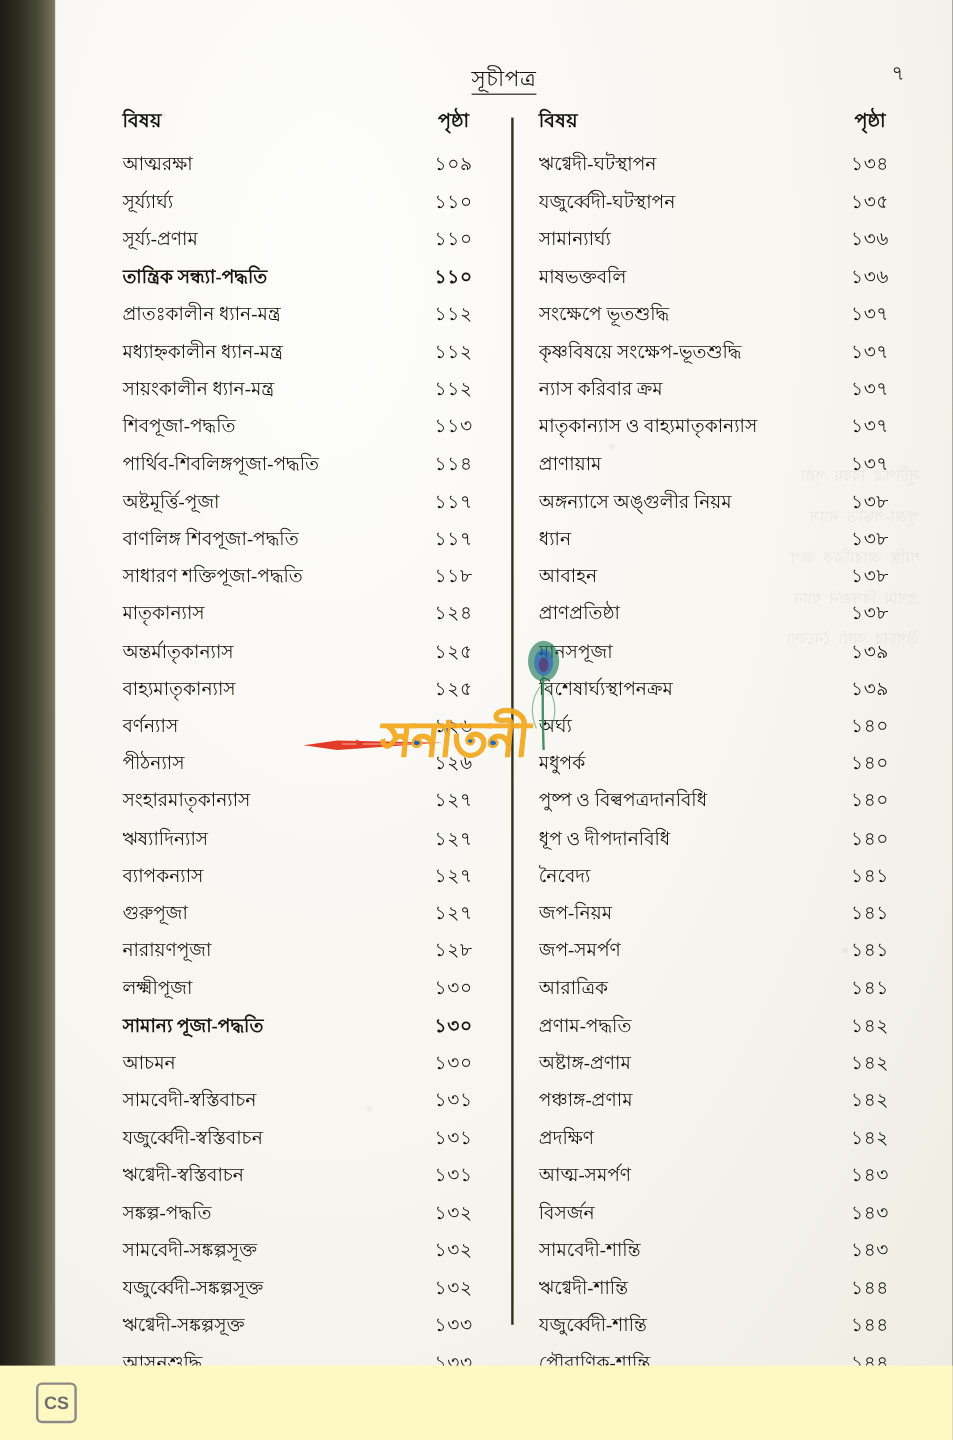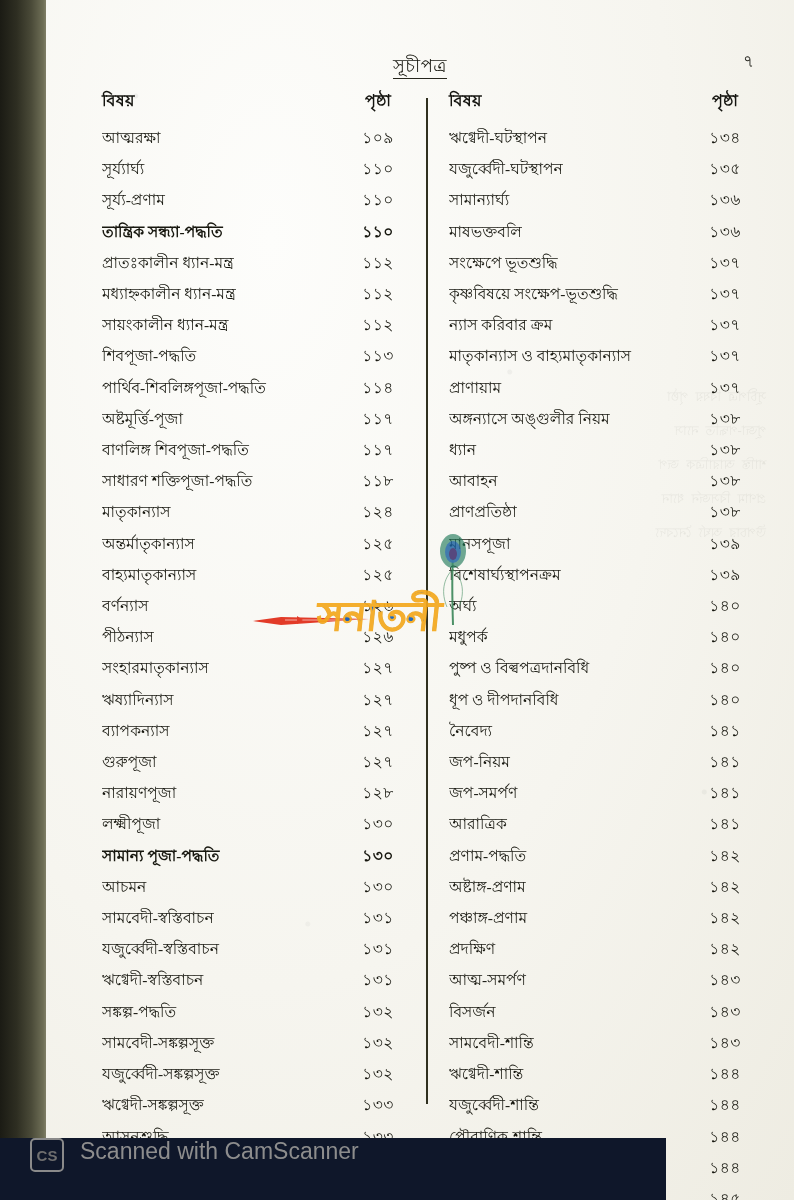--- a/index.html
+++ b/index.html
@@ -178,25 +178,25 @@
     top: -52px;
     width: 52px;
     height: 92px;
     opacity: 0.85;
   }
 
   
   .footer {
     position: absolute;
     left: 0; bottom: 0;
-    width: 666px;
+    width: 794px;
     height: 62px;
-    background: #0f172a;
+    background: #fef9c3;
     display: flex;
-    align-items: flex-start;
+    align-items: center;
     padding-left: 30px;
     box-sizing: border-box;
   }
   .cs-badge {
     width: 30px; height: 30px;
     border: 2px solid #8a8a8a;
     border-radius: 5px;
     color: #6f6f6f;
     font-size: 15px;
     font-weight: bold;
@@ -547,14 +547,13 @@
       <path d="M34 13 L112 13" stroke="#ffffff" stroke-width="1" opacity="0.6"></path>
       <path d="M46 9 L52 13 L46 17" fill="#e23b28"></path>
     </svg>
     <div class="wm-text">সনাতনী</div>
   </div>
 
 </div>
 
 <div class="footer">
   <div class="cs-badge">CS</div>
-  <div class="cs-text">Scanned with CamScanner</div>
 </div>
 
 </body></html>

